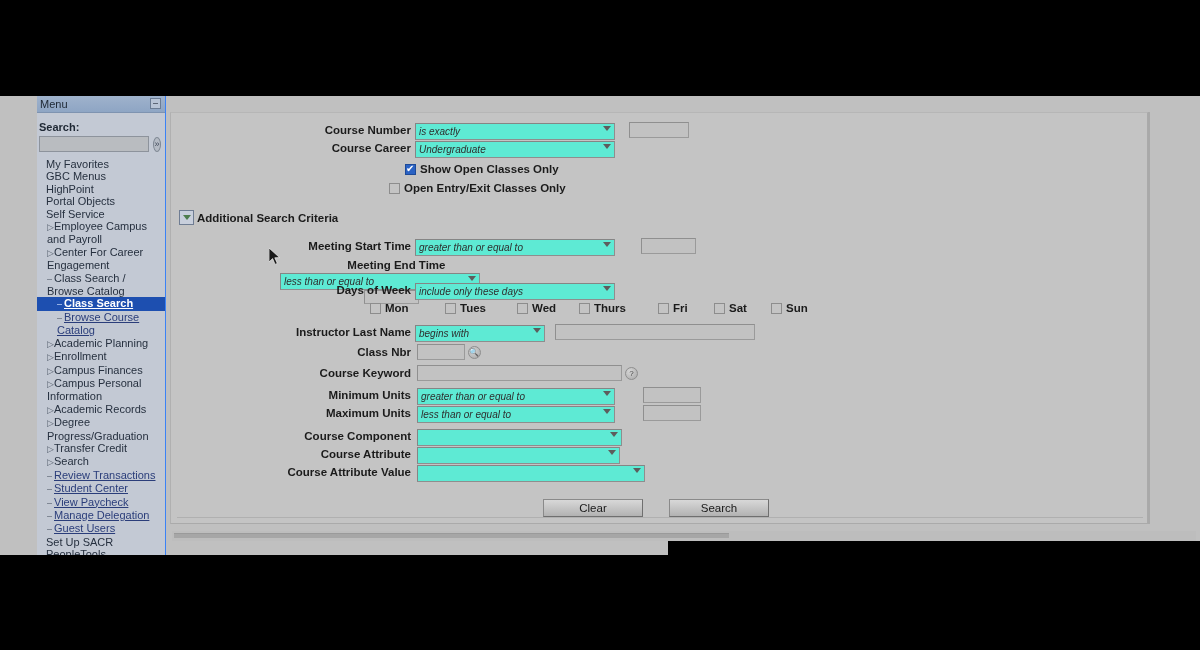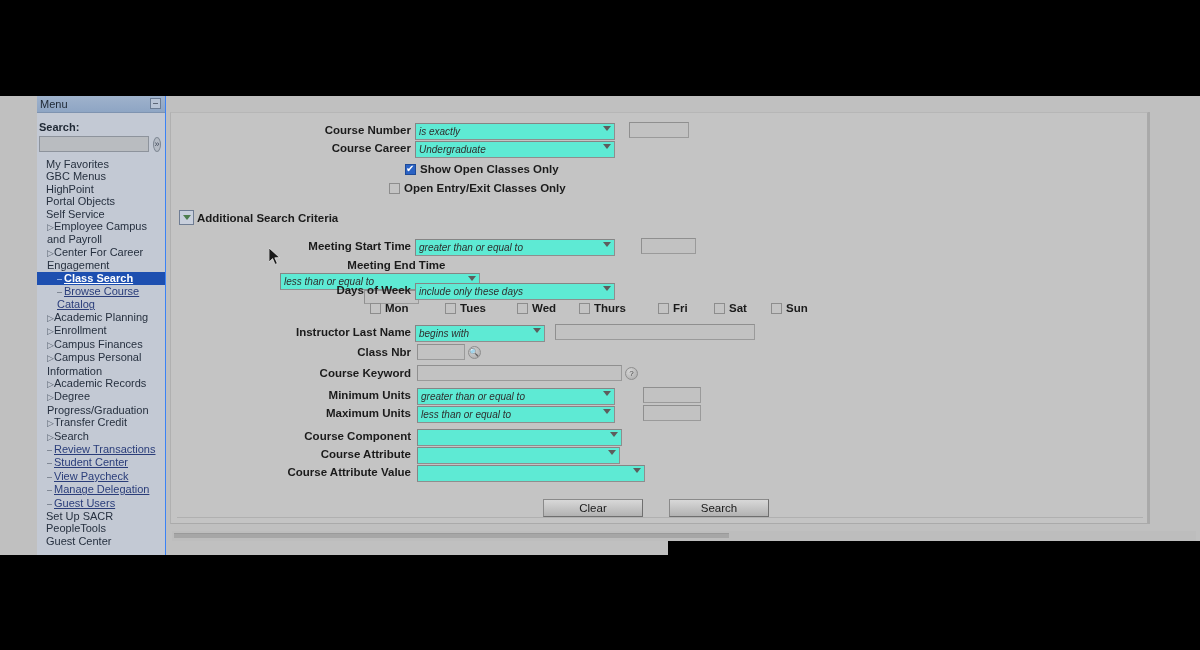--- a/index.html
+++ b/index.html
@@ -341,20 +341,21 @@
     </div>
 
     <div class="nav" id="nav-list">
         <div class="nav-item lvl1"><span class="bullet"></span><span class="txt">My Favorites</span></div>
         <div class="nav-item lvl1"><span class="bullet"></span><span class="txt">GBC Menus</span></div>
         <div class="nav-item lvl1"><span class="bullet"></span><span class="txt">HighPoint</span></div>
         <div class="nav-item lvl1"><span class="bullet"></span><span class="txt">Portal Objects</span></div>
         <div class="nav-item lvl1"><span class="bullet"></span><span class="txt">Self Service</span></div>
         <div class="nav-item lvl2"><span class="bullet">▷</span><span class="txt">Employee Campus and Payroll</span></div>
         <div class="nav-item lvl2"><span class="bullet">▷</span><span class="txt">Center For Career Engagement</span></div>
+        <div class="nav-item lvl2"><span class="bullet">–</span><span class="txt">Class Search / Browse Catalog</span></div>
         <div class="nav-item lvl3 link-item selected"><span class="bullet">–</span><span class="txt">Class Search</span></div>
         <div class="nav-item lvl3 link-item"><span class="bullet">–</span><span class="txt">Browse Course Catalog</span></div>
         <div class="nav-item lvl2"><span class="bullet">▷</span><span class="txt">Academic Planning</span></div>
         <div class="nav-item lvl2"><span class="bullet">▷</span><span class="txt">Enrollment</span></div>
         <div class="nav-item lvl2"><span class="bullet">▷</span><span class="txt">Campus Finances</span></div>
         <div class="nav-item lvl2"><span class="bullet">▷</span><span class="txt">Campus Personal Information</span></div>
         <div class="nav-item lvl2"><span class="bullet">▷</span><span class="txt">Academic Records</span></div>
         <div class="nav-item lvl2"><span class="bullet">▷</span><span class="txt">Degree Progress/Graduation</span></div>
         <div class="nav-item lvl2"><span class="bullet">▷</span><span class="txt">Transfer Credit</span></div>
         <div class="nav-item lvl2"><span class="bullet">▷</span><span class="txt">Search</span></div>

